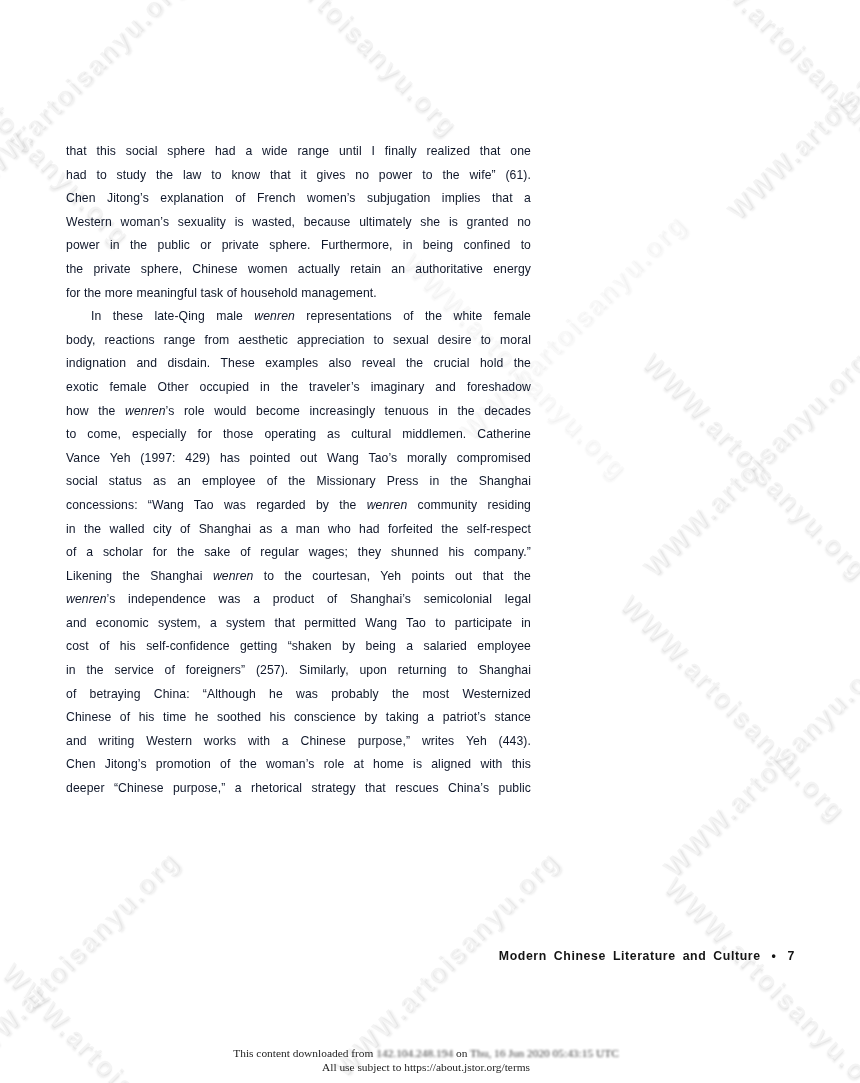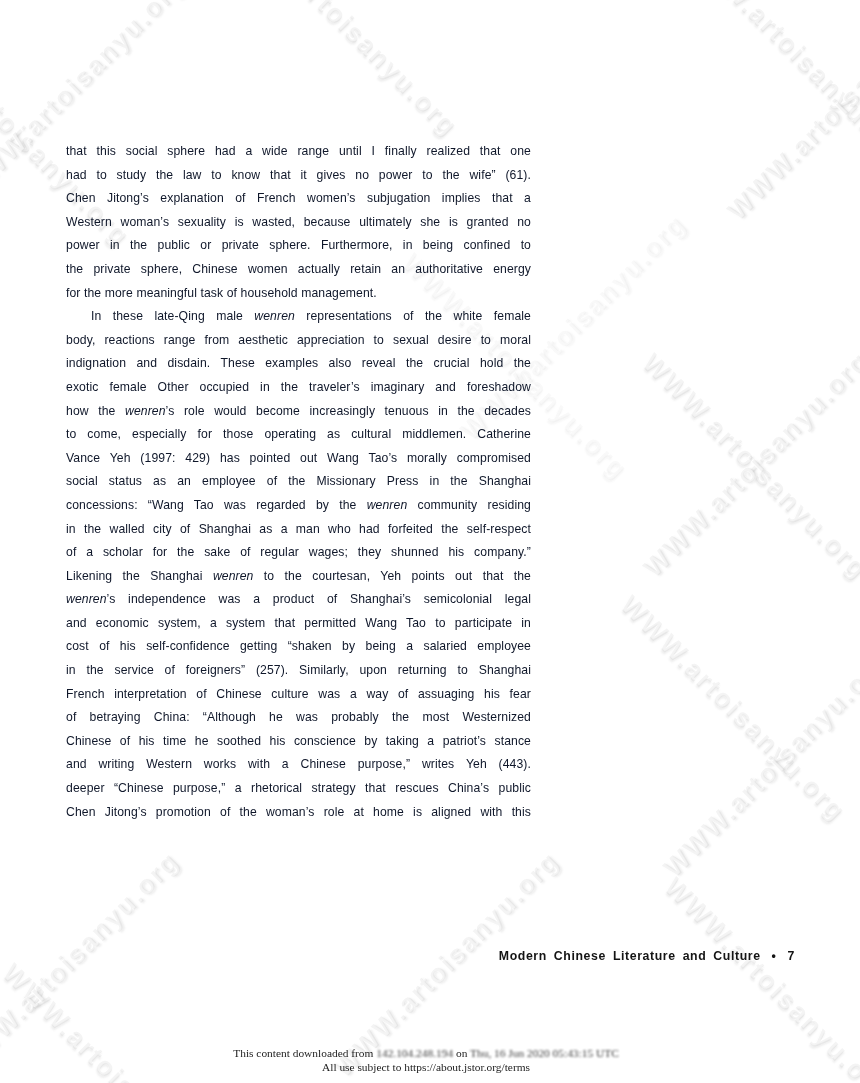--- a/index.html
+++ b/index.html
@@ -121,26 +121,25 @@
         <div class="textline">Vance Yeh (1997: 429) has pointed out Wang Tao’s morally compromised</div>
         <div class="textline">social status as an employee of the Missionary Press in the Shanghai</div>
         <div class="textline">concessions: “Wang Tao was regarded by the <i>wenren</i> community residing</div>
         <div class="textline">in the walled city of Shanghai as a man who had forfeited the self-respect</div>
         <div class="textline">of a scholar for the sake of regular wages; they shunned his company.”</div>
         <div class="textline">Likening the Shanghai <i>wenren</i> to the courtesan, Yeh points out that the</div>
         <div class="textline"><i>wenren</i>’s independence was a product of Shanghai’s semicolonial legal</div>
         <div class="textline">and economic system, a system that permitted Wang Tao to participate in</div>
         <div class="textline">cost of his self-confidence getting “shaken by being a salaried employee</div>
         <div class="textline">in the service of foreigners” (257). Similarly, upon returning to Shanghai</div>
-        <div class="textline">French interpretation of Chinese culture was a way of assuaging his fear</div>
         <div class="textline">of betraying China: “Although he was probably the most Westernized</div>
         <div class="textline">Chinese of his time he soothed his conscience by taking a patriot’s stance</div>
         <div class="textline">and writing Western works with a Chinese purpose,” writes Yeh (443).</div>
+        <div class="textline">Chen Jitong’s promotion of the woman’s role at home is aligned with this</div>
         <div class="textline">deeper “Chinese purpose,” a rhetorical strategy that rescues China’s public</div>
-        <div class="textline">Chen Jitong’s promotion of the woman’s role at home is aligned with this</div>
       </div>
   </main>
 
   <div class="journal-footer">
     <span>Modern Chinese Literature and Culture</span>
     <span class="bullet">•</span>
     <span>7</span>
   </div>
 
   <div class="jstor-footer">

